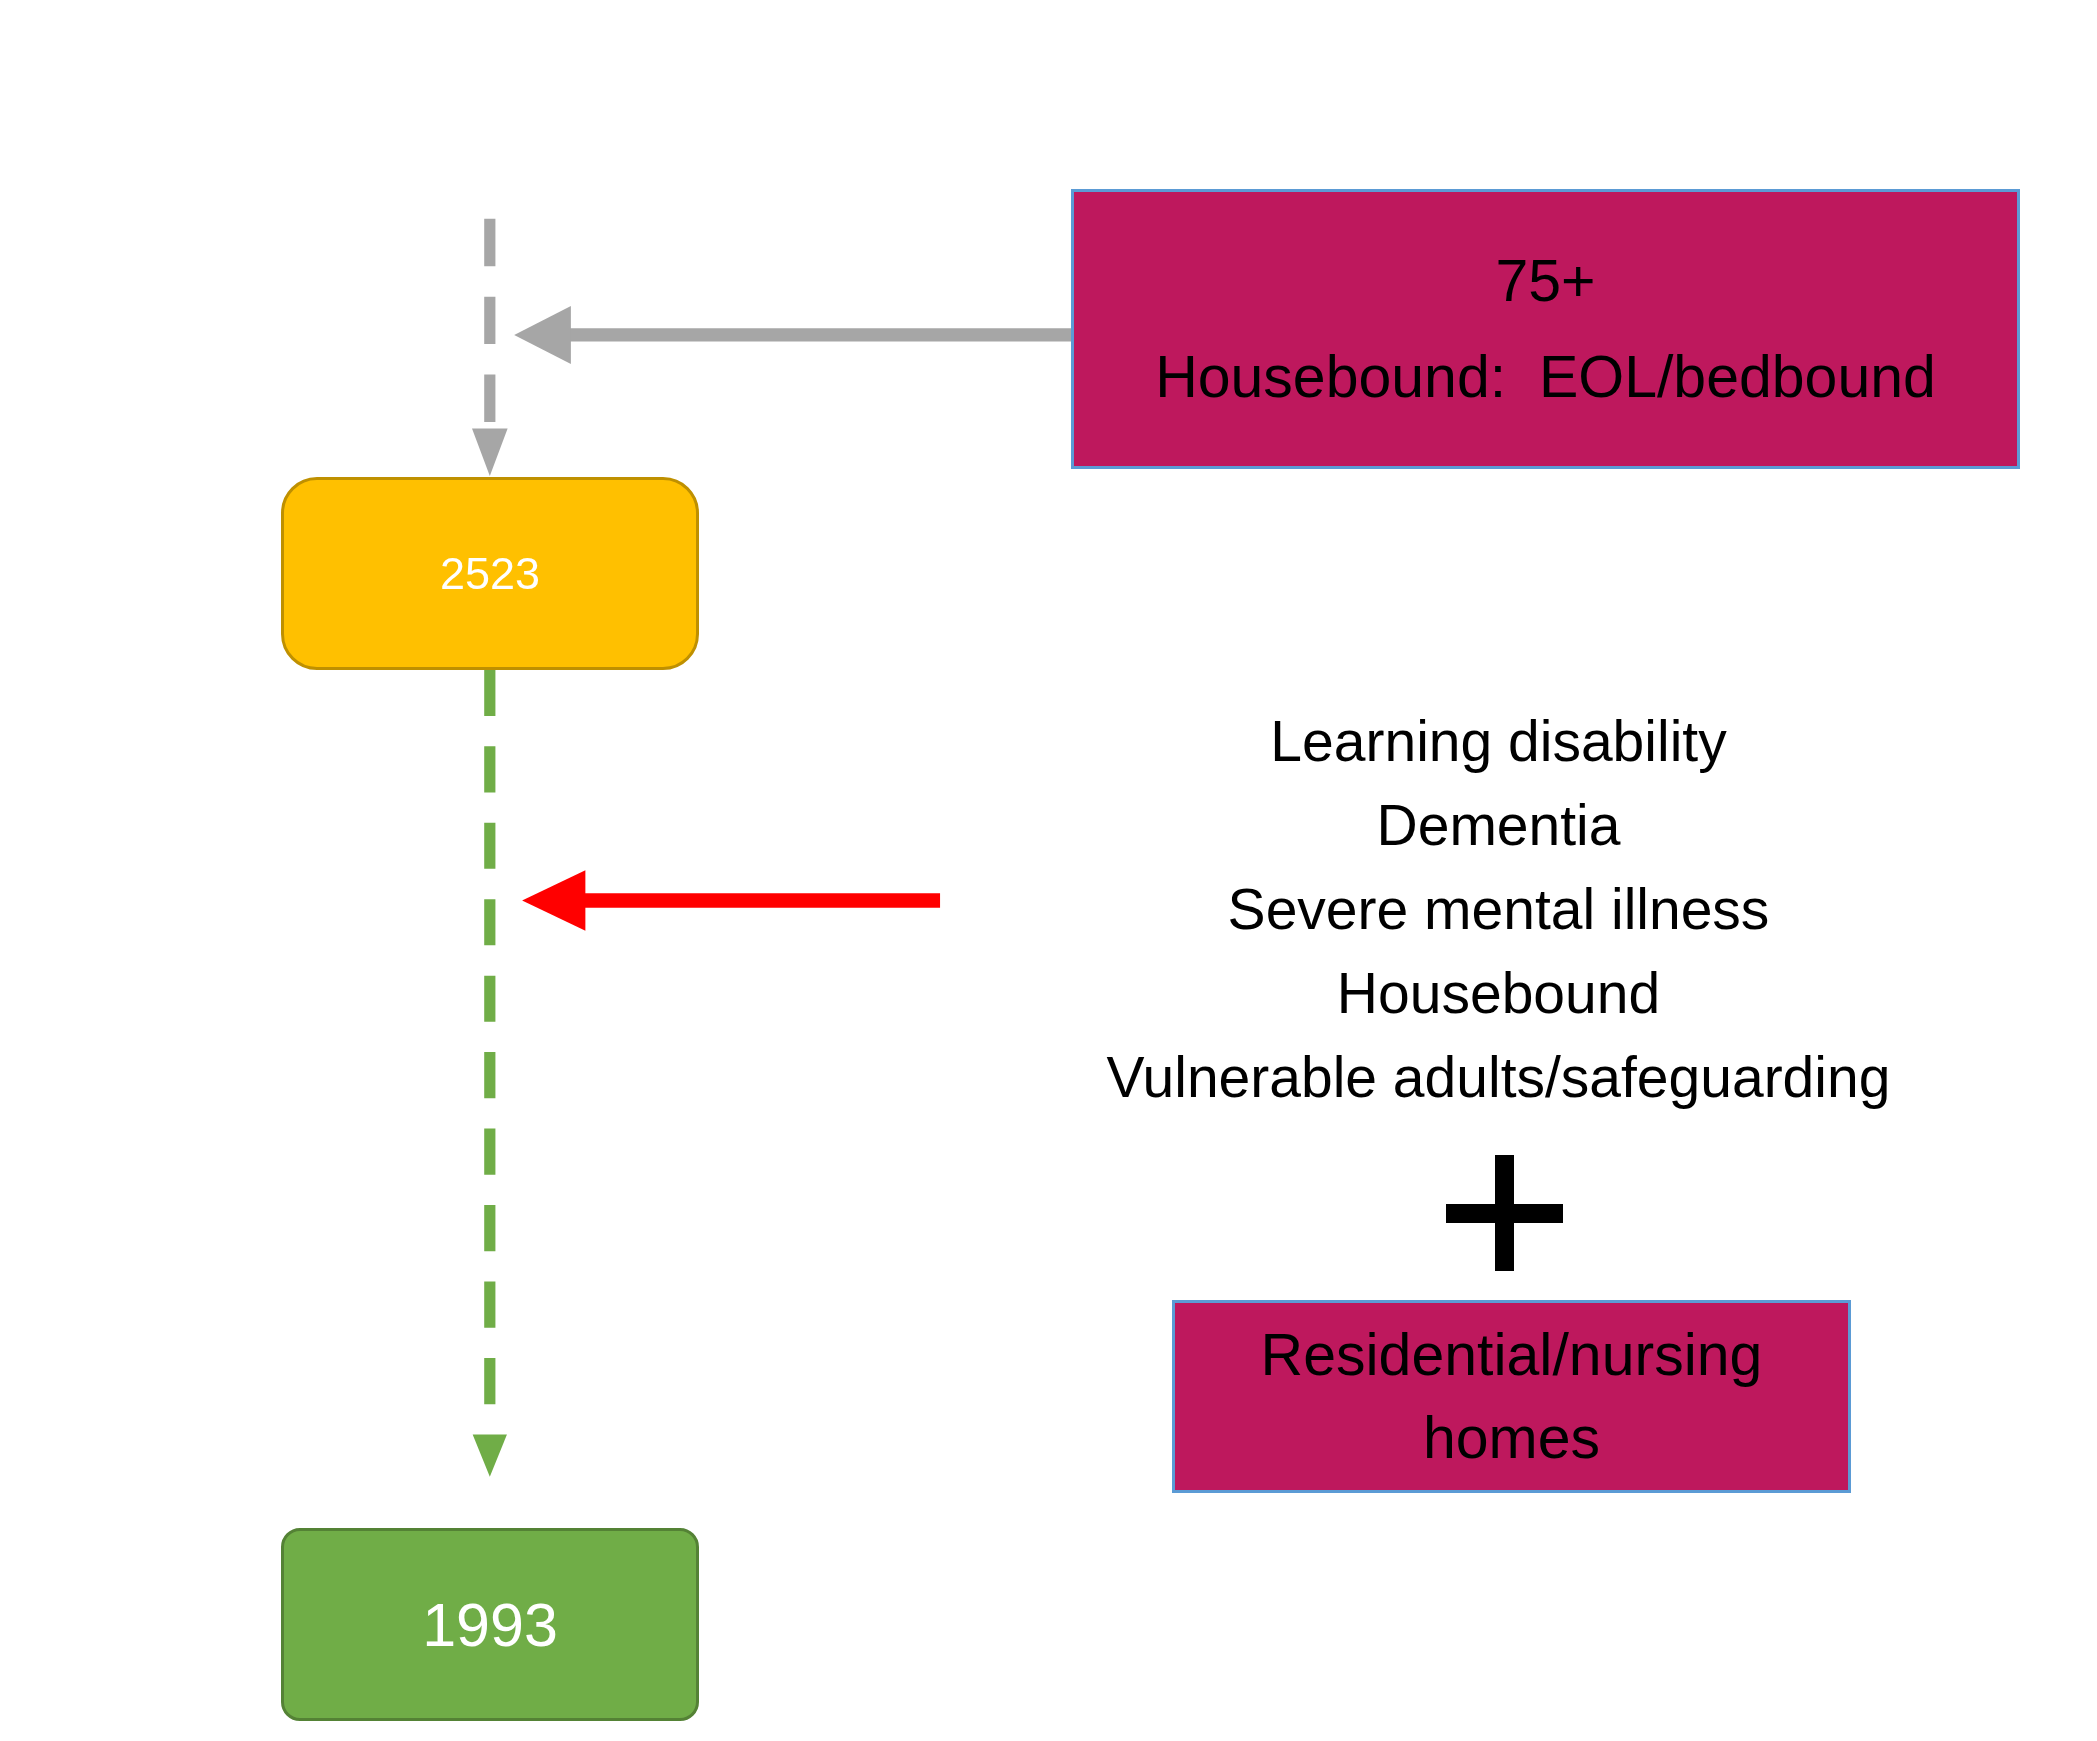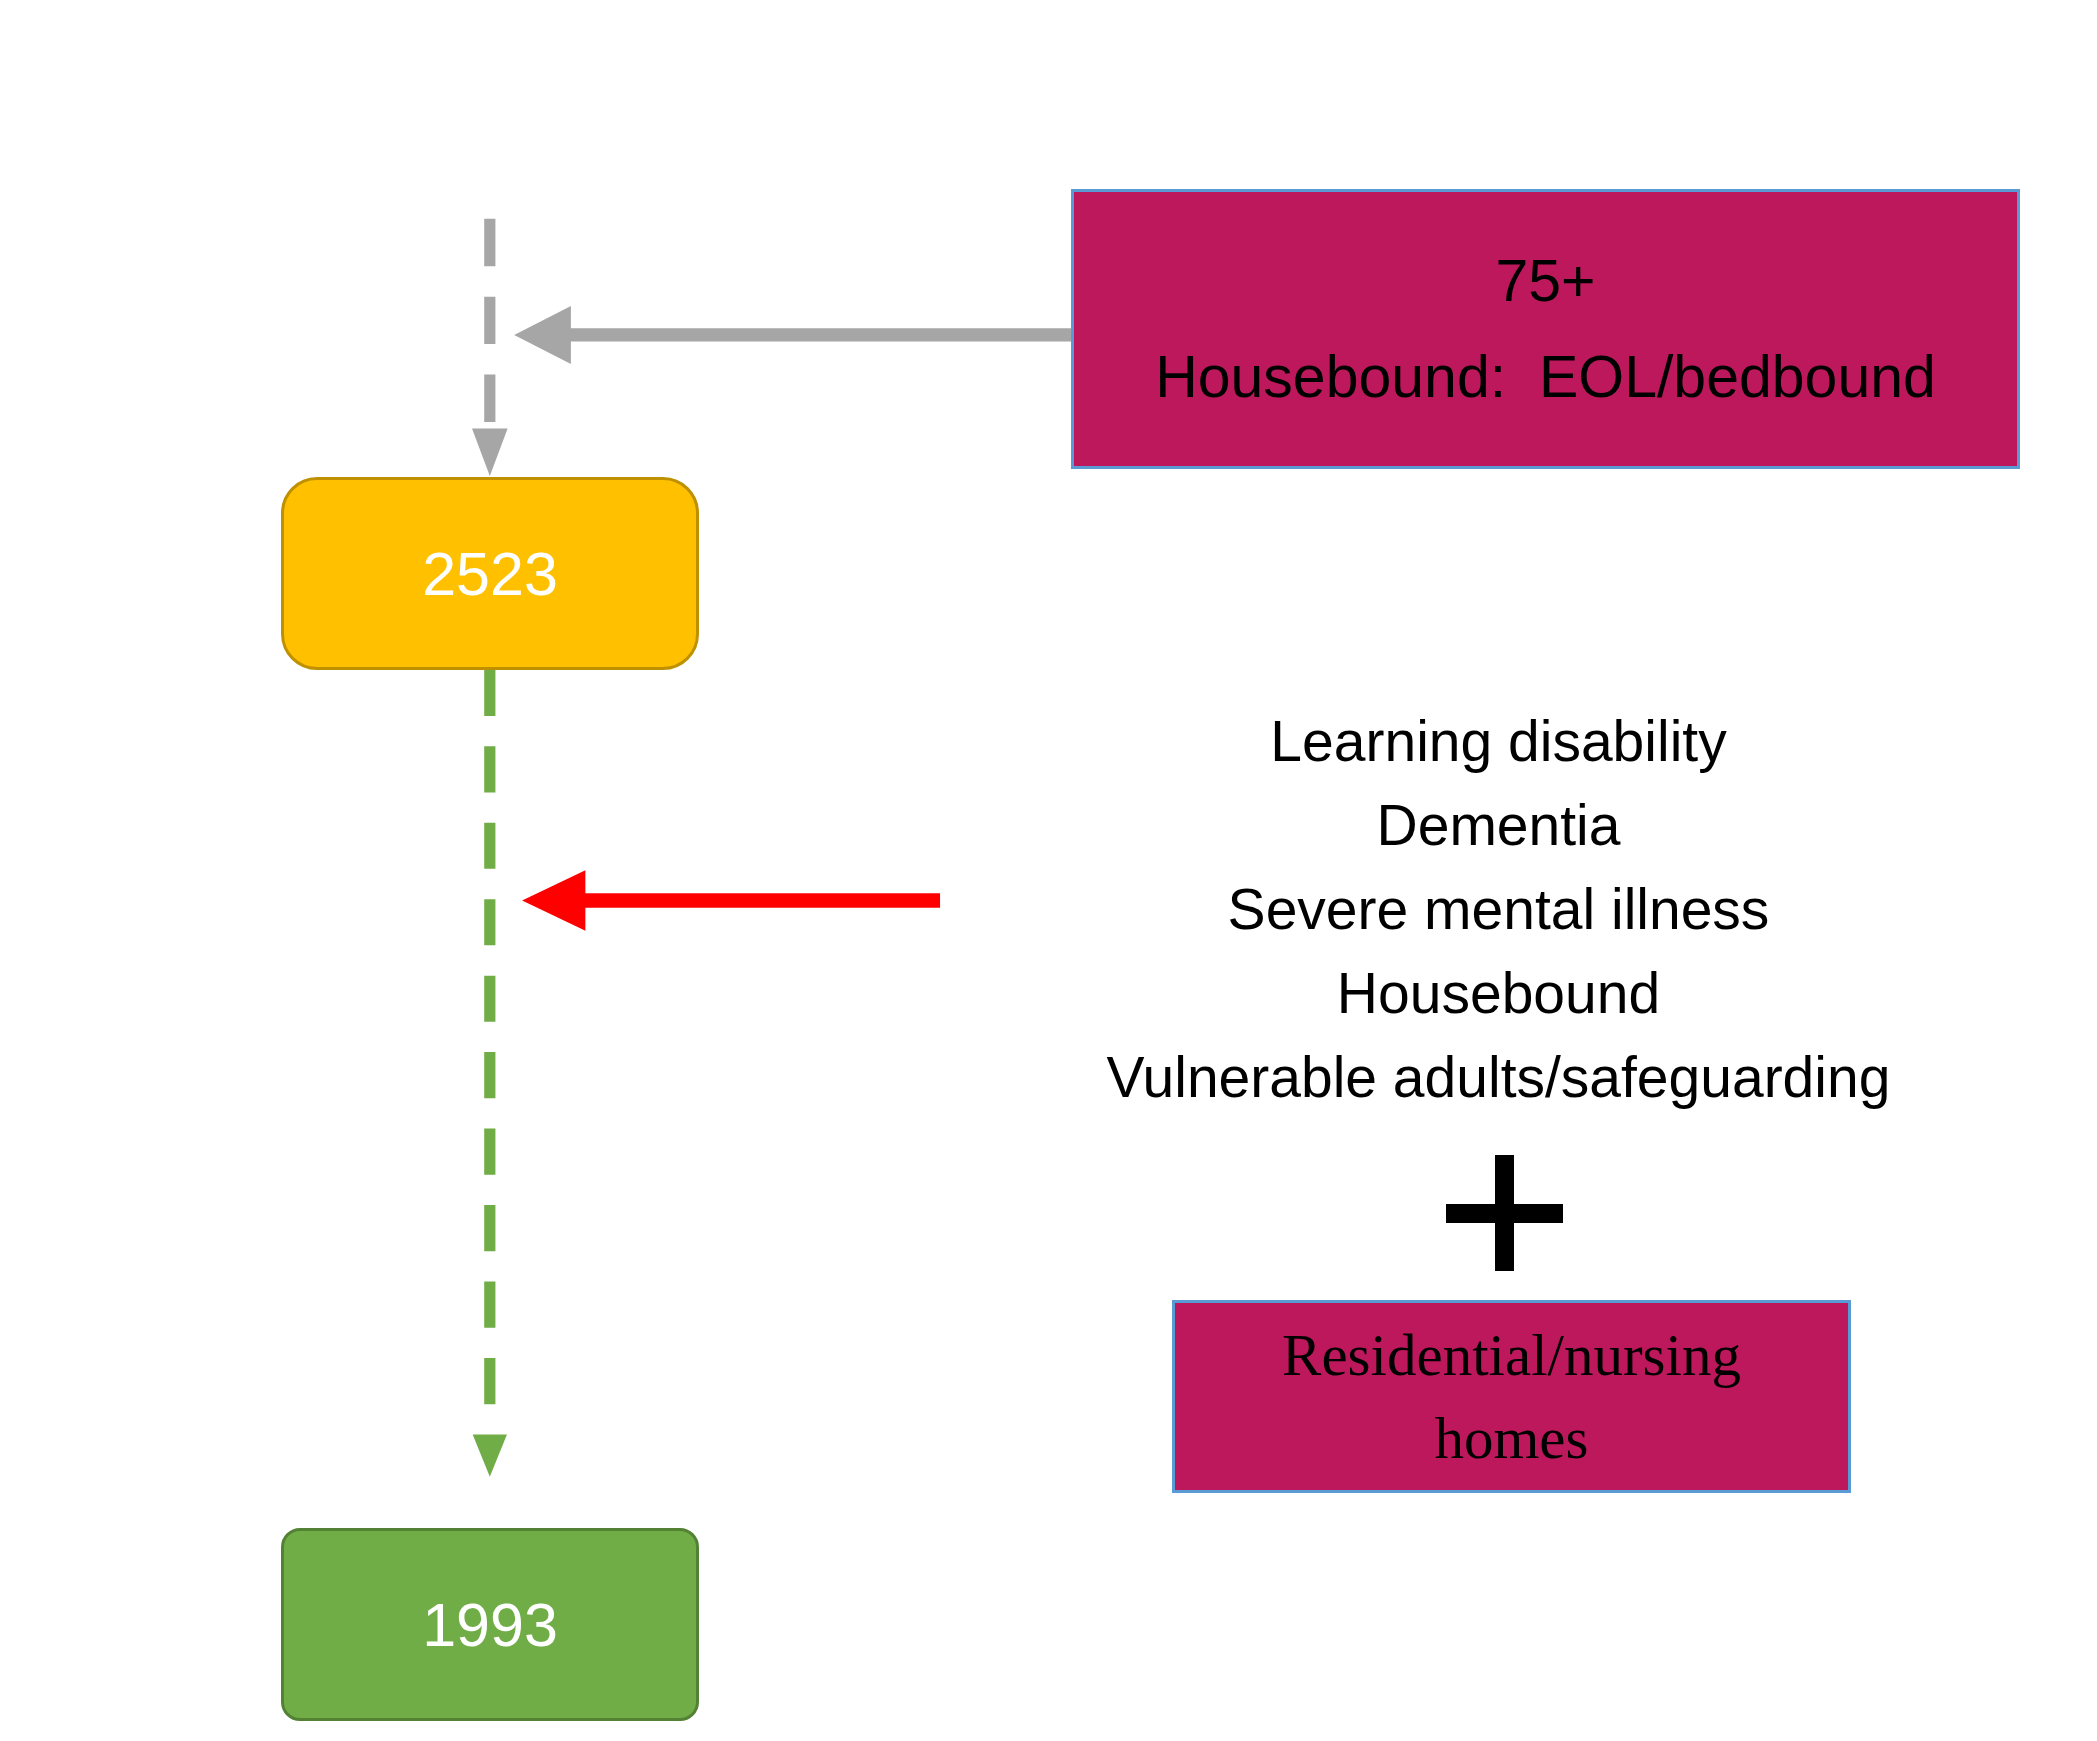--- a/index.html
+++ b/index.html
@@ -34,21 +34,21 @@
     font-size: 61px;
   }
 
   
   .stage1-box {
     left: 281px; top: 477px; width: 418px; height: 193px;
     background: var(--orange-fill, #FFC000);
     border: 3.3px solid var(--orange-border, #BF9000);
     border-radius: 36px;
     color: var(--box-text-white, #ffffff);
-    font-size: 61px;
+    font-size: 45px;
   }
 
   
   .stage2-box {
     left: 281px; top: 1528px; width: 418px; height: 193px;
     background: var(--green-fill, #70AD47);
     border: 3.3px solid var(--green-border, #548235);
     border-radius: 19px;
     color: var(--box-text-white, #ffffff);
     font-size: 61px;
@@ -65,21 +65,20 @@
     font-size: 59px; line-height: 96px;
   }
   .note-exclusions {
     left: 938px; top: 686px; width: 1121px; height: 446px;
     font-size: 57px; line-height: 84px;
   }
   .note-residential {
     left: 1172px; top: 1300px; width: 679px; height: 193px;
     font-size: 59px; line-height: 83px;
     padding: 0 59px;
-    font-family: Liberation Serif, serif;
   }
   .prewrap { white-space: pre-wrap; }
 
   
   .plus {
     position: absolute;
     left: 1446px; top: 1155px; width: 117px; height: 116px;
   }
   .plus .bar-v {
     position: absolute;

